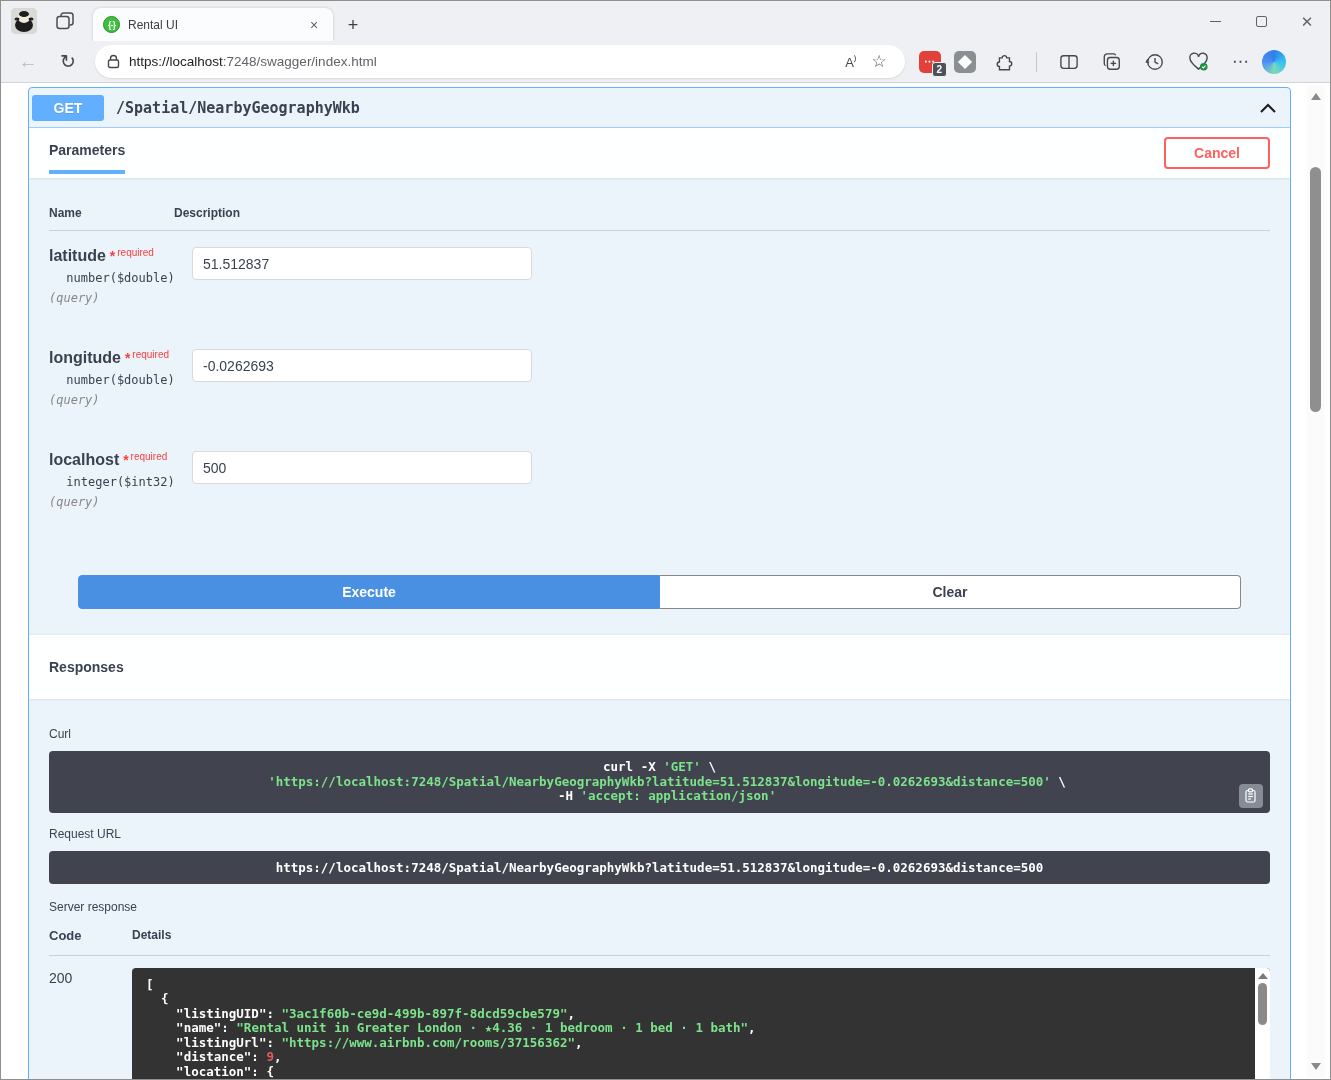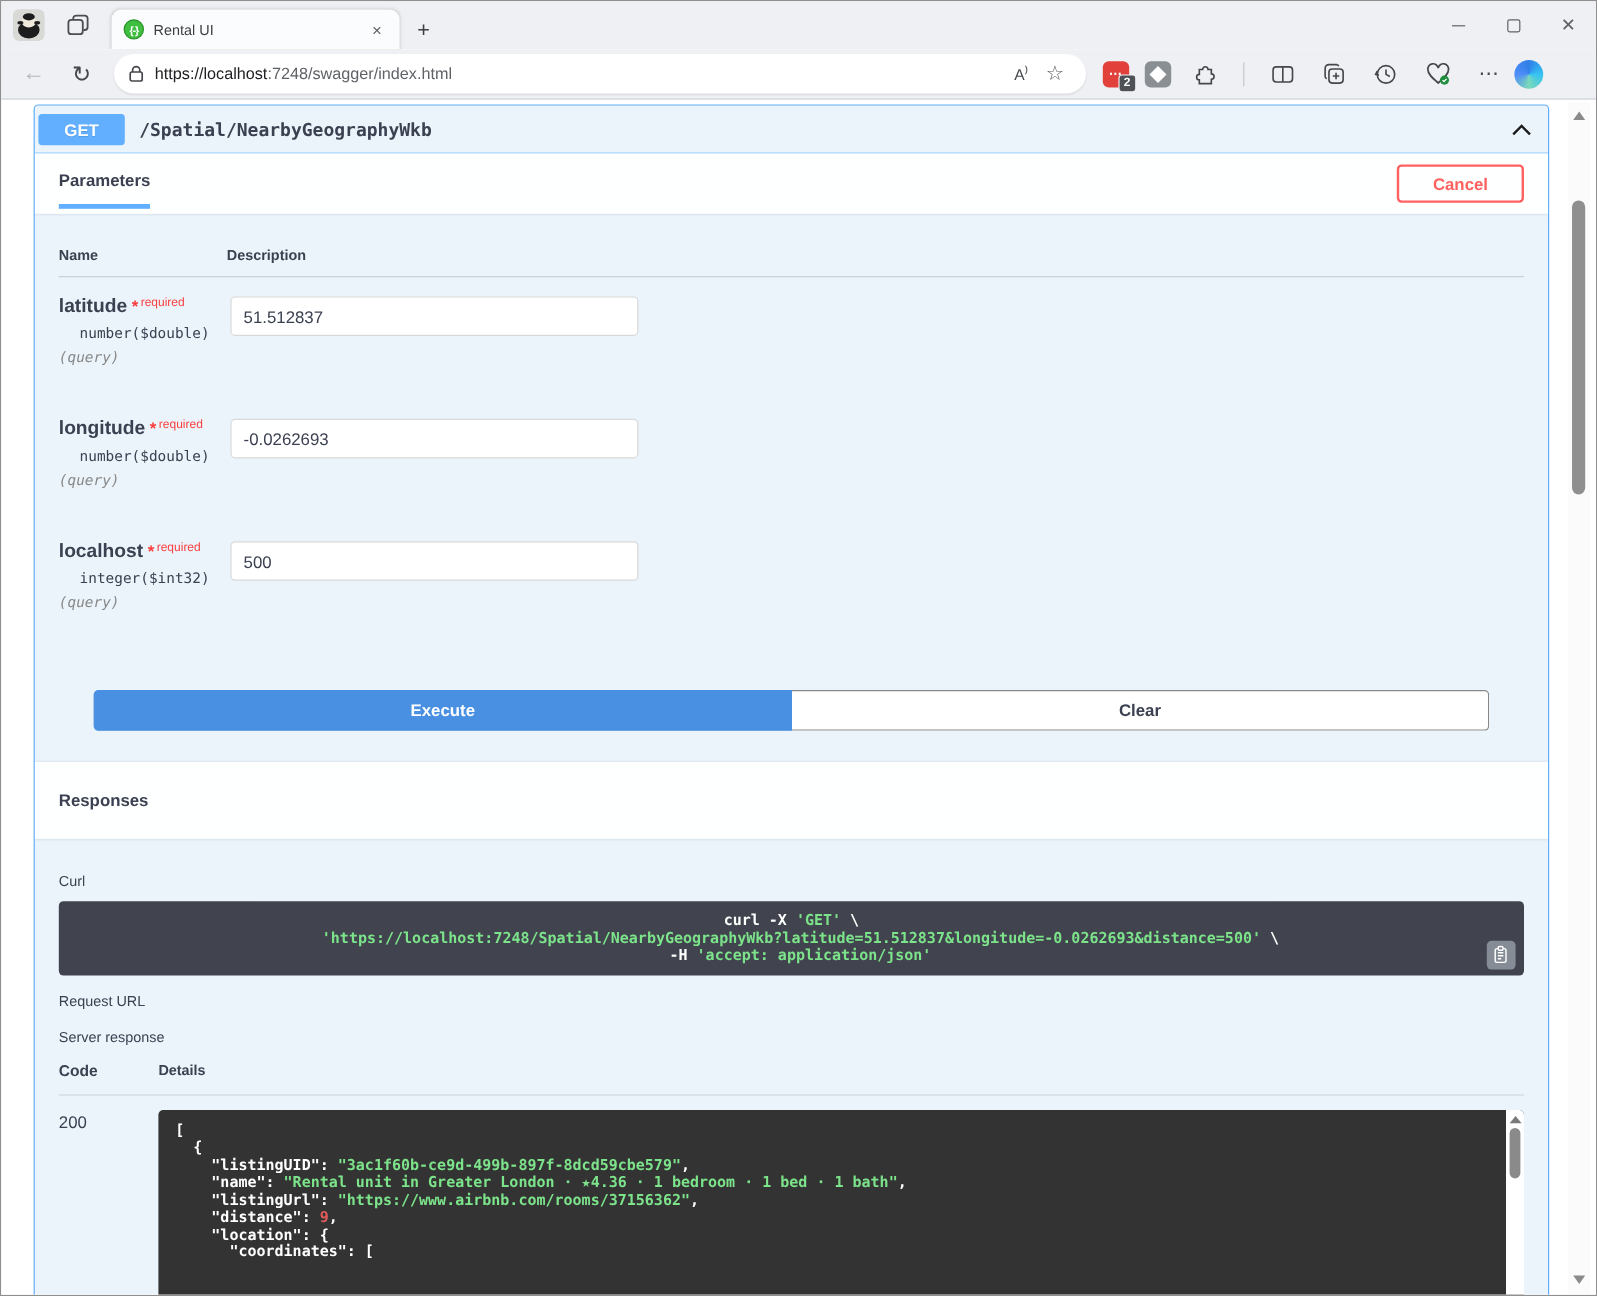--- a/index.html
+++ b/index.html
@@ -50,21 +50,21 @@
   .path { font-family:"DejaVu Sans Mono",monospace; font-weight:bold; font-size:15px; color:#3b4151; margin-left:12px; flex:1; }
   .collapse-btn { width:20px; height:20px; display:flex; align-items:center; justify-content:center; }
 
   .section-header { background:rgba(255,255,255,.95); height:50px; display:flex; align-items:center; padding:0 20px; box-shadow:0 1px 2px rgba(0,0,0,.08); }
   .params-tab { position:relative; font-size:14px; font-weight:bold; color:#3b4151; padding-bottom:6px; }
   .params-tab .underline { position:absolute; left:0; right:0; bottom:-10px; height:4px; background:#61affe; }
   .cancel-btn { margin-left:auto; border:2px solid #ff6060; color:#ff6060; background:transparent; font-weight:bold; font-size:14px; border-radius:4px; padding:6px 28px; cursor:pointer; }
 
   .table-area { padding:28px 20px 0 20px; }
   .col-heads { display:flex; font-size:12px; font-weight:bold; color:#3b4151; padding-bottom:10px; border-bottom:1px solid rgba(59,65,81,.2); }
-  .col-name { width:140px; }
+  .col-name { width:125px; }
   .param-row { display:flex; padding-top:16px; }
   .param-name-col { width:143px; }
   .pname { font-size:16px; font-weight:bold; color:#3b4151; }
   .pstar { color:#f93e3e; font-weight:bold; font-size:14px; }
   .preq { color:#f93e3e; font-size:10px; vertical-align:5px; margin-left:2px; }
   .ptype { font-family:"DejaVu Sans Mono",monospace; font-size:12px; color:#3b4151; margin-top:6px;text-align:center; }
   .pin { font-style:italic; font-size:12px; color:#888; margin-top:6px; font-family:"DejaVu Sans Mono",monospace; }
   .param-desc-col { flex:1; }
   .param-input { width:340px; height:33px; border:1px solid #d9d9d9; border-radius:4px; padding:0 10px; font-size:14px; color:#3b4151; background:#fff; outline:none; }
   .row-gap { height:28px; }
@@ -282,20 +282,21 @@
               <rect x="1" y="2.5" width="9" height="11.5" rx="1.5"></rect>
               <rect x="3.5" y="0.8" width="4" height="3" rx="1" fill="#868c96"></rect>
               <line x1="3.2" y1="6" x2="7.8" y2="6"></line>
                 <line x1="3.2" y1="8.5" x2="7.8" y2="8.5"></line>
                 <line x1="3.2" y1="11" x2="6" y2="11"></line>
             </svg>
           </div>
         </div>
 
         <div class="block-label">Request URL</div>
+        <div class="code-dark requrl-block">https://localhost:7248/Spatial/NearbyGeographyWkb?latitude=51.512837&amp;longitude=-0.0262693&amp;distance=500</div>
 
         <div class="srvresp-label">Server response</div>
 
         <div class="resp-table-heads">
           <span class="col-code" style="font-size:13px">Code</span>
           <span>Details</span>
         </div>
 
         <div class="resp-row">
           <div class="code-val">200</div>

